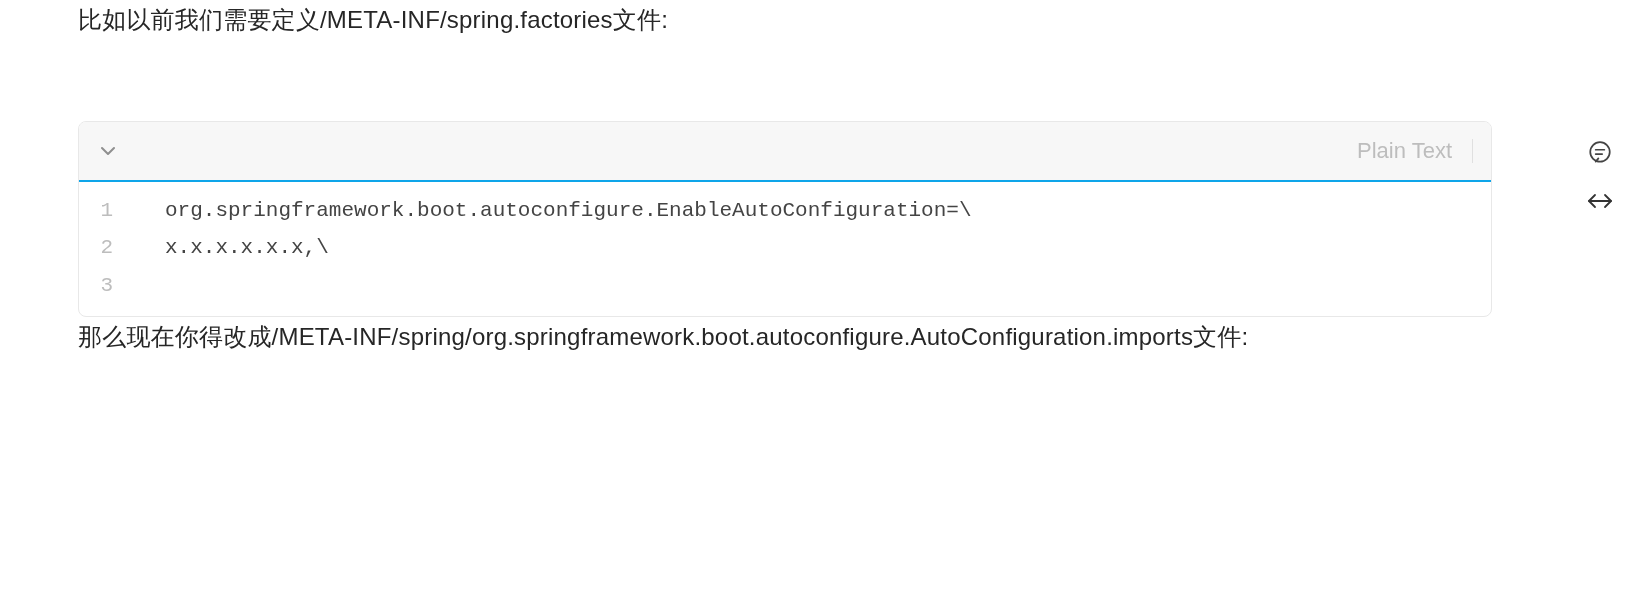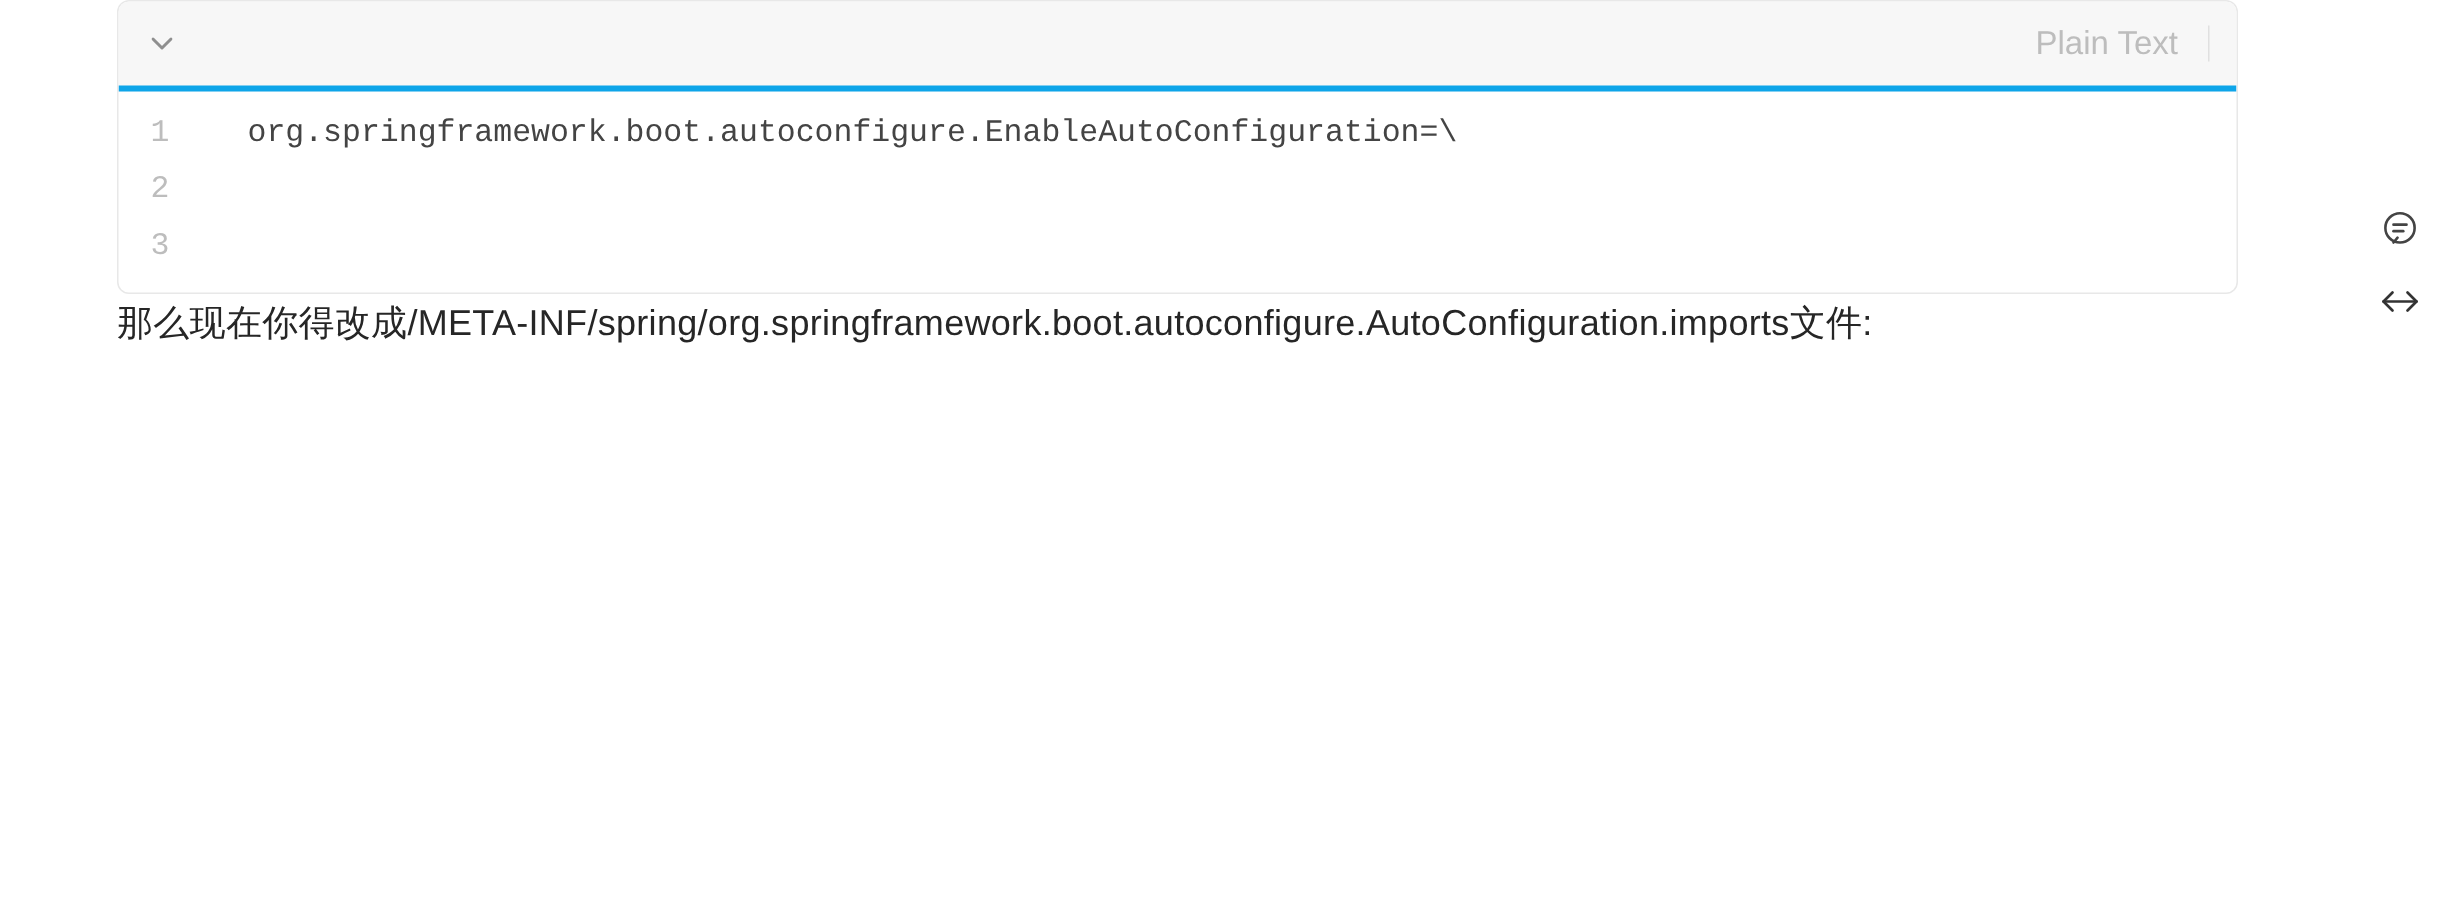--- a/index.html
+++ b/index.html
@@ -37,21 +37,21 @@
     .codeblock {
       width: 1414px;
       background: #ffffff;
       border: 1px solid #e8e8e8;
       border-radius: 8px;
       overflow: hidden;
     }
     .cb-header {
       height: 60px;
       background: #f7f7f7;
-      border-bottom: 4px solid #0ea5e9;
+      border-bottom: 2px solid #0ea5e9;
       display: flex;
       align-items: center;
       padding: 0 18px 0 22px;
       text-align: center;
     }
     .cb-caret {
       color: #8f8f8f;
       cursor: pointer;
       display: inline-flex;
       align-items: center;
@@ -112,39 +112,41 @@
       font-size: 20px;
       letter-spacing: -2px;
       font-family: ui-monospace, Menlo, Consolas, monospace;
     }
   </style>
 </head>
 <body>
 
 <div class="content">
 
+  <p class="para">比如以前我们需要定义/META-INF/spring.factories文件:</p>
 
   <div class="codeblock">
     <div class="cb-header">
       <span class="cb-caret" aria-label="collapse">
         <svg width="14" height="10" viewBox="0 0 14 10">
           <path d="M1 2 L7 8 L13 2" fill="none" stroke="#8f8f8f" stroke-width="2" stroke-linecap="round" stroke-linejoin="round"></path>
         </svg>
       </span>
       <span class="cb-lang">Plain Text</span>
       <span class="cb-divider"></span>
     </div>
 
     <div class="cb-body">
       <div class="code-line">
         <span class="ln">1</span>
         <span class="lc">org.springframework.boot.autoconfigure.EnableAutoConfiguration=\</span>
       </div>
       <div class="code-line">
         <span class="ln">2</span>
+        <span class="lc">x.x.x.x.x.x,\</span>
       </div>
       <div class="code-line">
         <span class="ln">3</span>
       </div>
     </div>
   </div>
 
   <p class="para bottom">那么现在你得改成/META-INF/spring/org.springframework.boot.autoconfigure.AutoConfiguration.imports文件:</p>
 
 </div>

